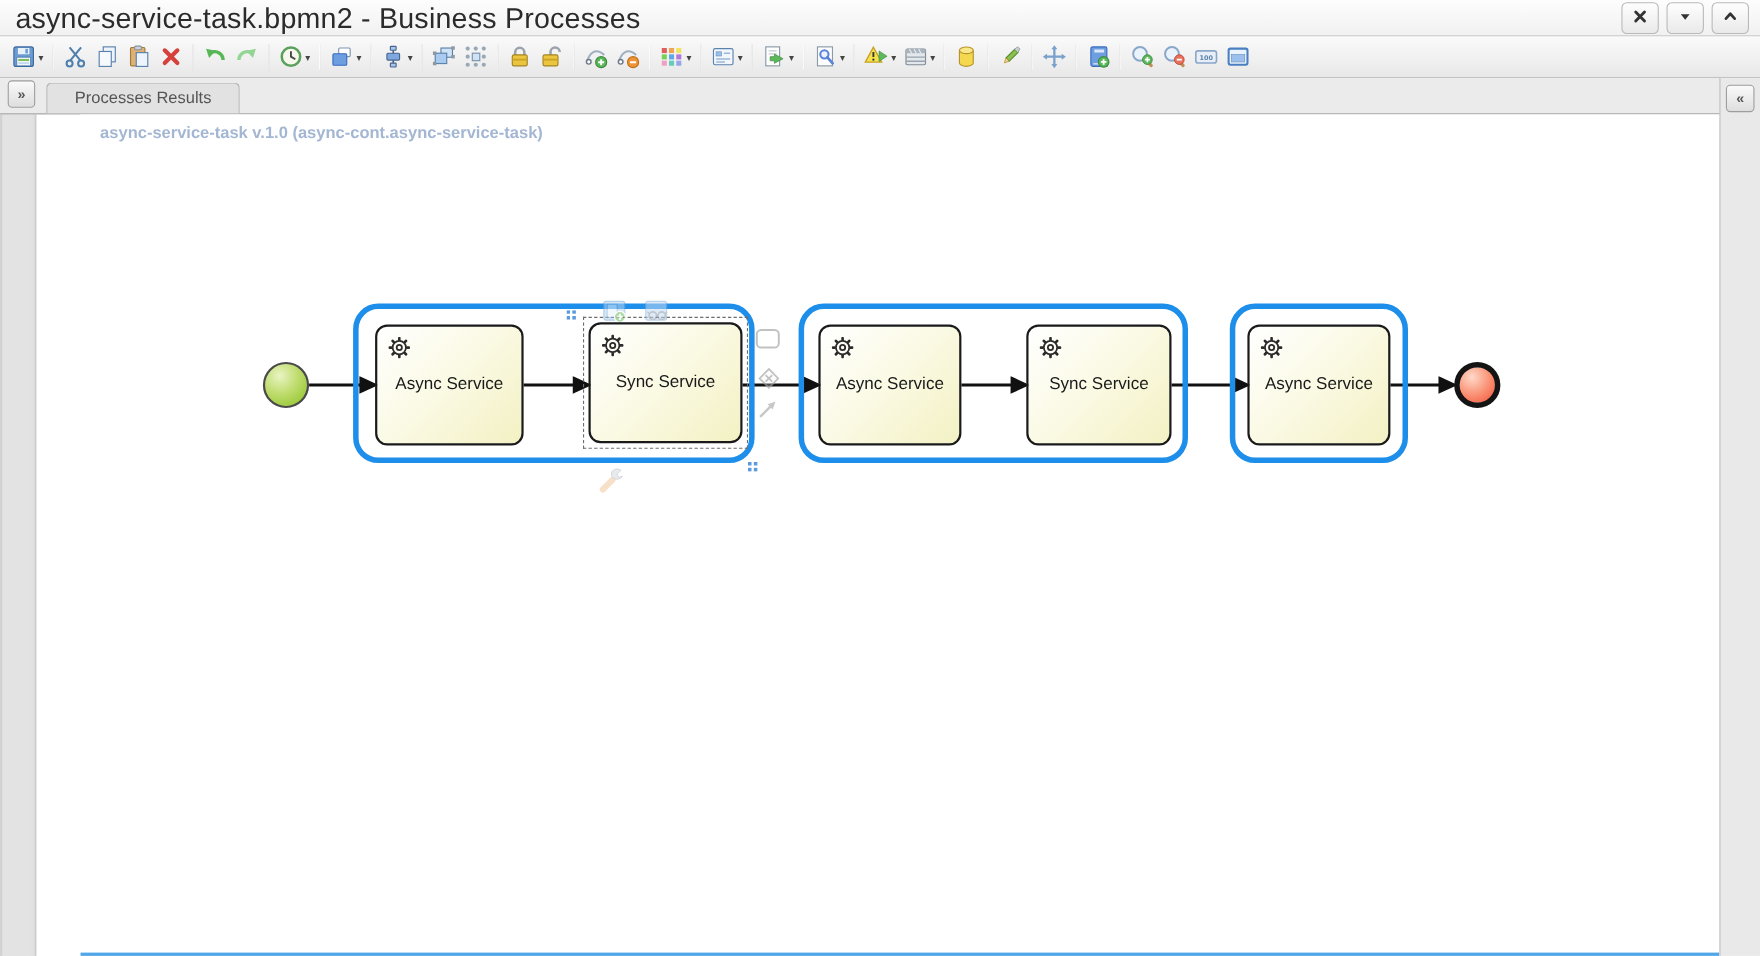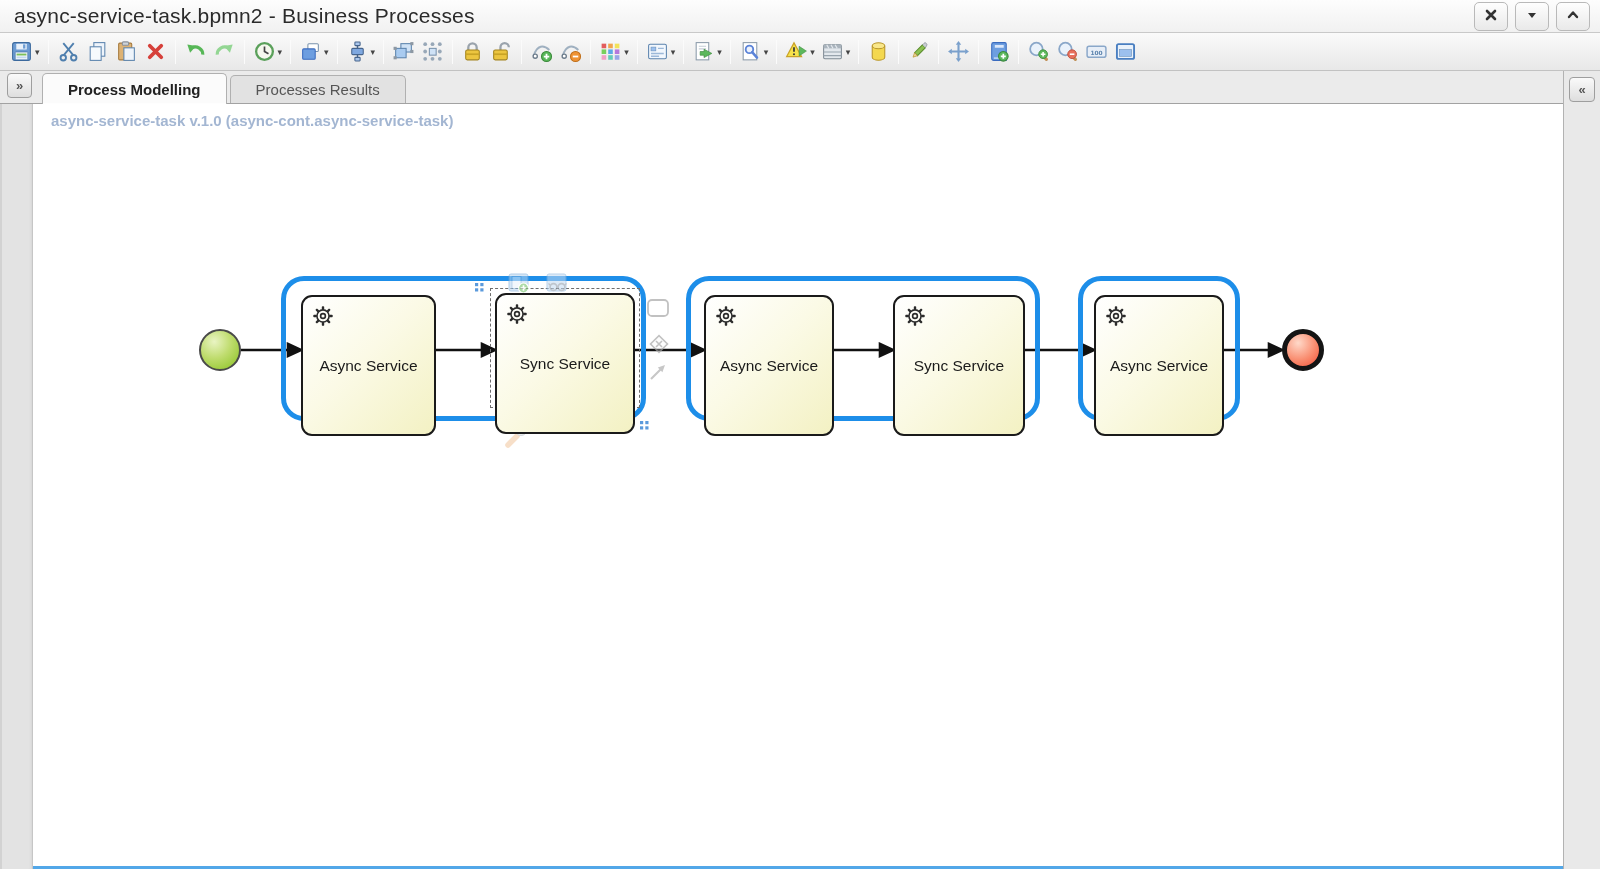--- a/index.html
+++ b/index.html
@@ -1,21 +1,21 @@
 <!DOCTYPE html>
 <html><head>
 <meta charset="utf-8">
 <style>
   * { box-sizing: border-box; margin: 0; padding: 0; }
   html,body { width:1600px; height:869px; overflow:hidden; font-family:"Liberation Sans", sans-serif; background:#fff; }
 
   
   .titlebar { position:relative; height:33px; background:linear-gradient(#fdfdfd,#f1f1f1);
               border-bottom:1px solid #c9c9c9; display:flex; align-items:center; }
-  .titlebar .title { font-size:21px; color:#2b2b2b; padding-left:14px; letter-spacing:0.2px; }
+  .titlebar .title { font-size:26px; color:#2b2b2b; padding-left:14px; letter-spacing:0.2px; }
   .win-controls { position:absolute; right:10px; top:2px; display:flex; gap:7px; }
   .win-btn { width:34px; height:29px; border:1px solid #b9b9b9; border-radius:5px;
              background:linear-gradient(#fefefe,#e9e9e9); display:flex; align-items:center; justify-content:center; cursor:pointer; }
 
   
   .toolbar { height:38px; background:linear-gradient(#fafafa,#e8e8e8); border-bottom:1px solid #c2c2c2;
              display:flex; align-items:center; padding-left:7px; }
   .tbtn { height:30px; min-width:27px; padding:2px 3px; background:transparent; border:none; border-radius:3px;
           display:inline-flex; align-items:center; justify-content:center; cursor:pointer; }
   .ticon { display:inline-flex; width:23px; height:23px; }
@@ -30,36 +30,36 @@
             padding-left:7px; position:relative; }
   .palette-btn { width:25px; height:25px; margin:0 10px 4px 0; border:1px solid #9e9e9e; border-radius:4px;
                  background:linear-gradient(#fafafa,#dedede); color:#555; font-weight:bold; font-size:13px;
                  display:flex; align-items:center; justify-content:center; cursor:pointer; align-self:center; }
   .tab { height:29px; padding:0 25px; display:flex; align-items:center; font-size:15px;
          border:1px solid #b0b0b0; border-bottom:none; border-radius:5px 5px 0 0; margin-right:3px; cursor:pointer; }
   .tab.active { background:#fbfbfb; font-weight:bold; color:#222; height:31px; margin-bottom:-1px; z-index:2;
                 box-shadow:0 -1px 1px rgba(255,255,255,0.8) inset; }
   .tab.inactive { background:#e2e2e2; color:#555; height:28px; }
 
-  .main { flex:1; display:flex; min-height:0; }
+  .main { flex:1; display:flex; min-height:0;gap:40px; }
   .left-strip { width:33px; background:#e3e3e3; border-left:2px solid #d2d2d2; border-right:1px solid #c6c6c6;
                 box-shadow:inset -3px 0 3px -2px #d6d6d6; }
   .canvas { flex:1; position:relative; background:#fff; overflow:hidden; }
   .right-strip { width:37px; background:#e9e9e9; border-left:1px solid #b2b2b2; padding-top:6px;
                  display:flex; justify-content:center; align-items:flex-start; }
   .collapse-btn { width:26px; height:25px; border:1px solid #9e9e9e; border-radius:4px;
                   background:linear-gradient(#fafafa,#dedede); color:#555; font-weight:bold; font-size:13px;
                   display:flex; align-items:center; justify-content:center; cursor:pointer; }
 
   
   .heading { position:absolute; left:18px; top:8px; font-size:15px; font-weight:bold; color:#a3b6d2; }
   .flow-svg { position:absolute; left:0; top:0; pointer-events:none; }
 
   .bpmn-group { position:absolute; border:5px solid #1d8ee9; border-radius:23px; background:transparent; }
-  .task { position:absolute; height:141px; border:2px solid #1a1a1a; border-radius:11px;
+  .task { position:absolute; height:110px; border:2px solid #1a1a1a; border-radius:11px;
           background:linear-gradient(135deg,#ffffff 0%,#fbfae6 45%,#f3f1c3 100%);
           display:flex; align-items:center; justify-content:center; cursor:pointer; }
   .task .gear { position:absolute; left:7px; top:6px; width:26px; height:26px; }
   .task-label { font-size:15.5px; color:#1a1a1a; }
 
   .event { position:absolute; border-radius:50%; cursor:pointer; }
   .start-event { width:42px; height:42px; border:2px solid #4a4a4a;
                  background:radial-gradient(circle at 35% 28%, #e9f4c3 0%, #bfdc6e 45%, #9ccb3c 80%, #8abc2e 100%); }
   .end-event { width:42px; height:42px; border:5px solid #141414;
                background:radial-gradient(circle at 35% 28%, #ffd9c9 0%, #f98d70 55%, #f35036 100%); }
@@ -415,23 +415,20 @@
           <rect x="5.2" y="9.2" width="11.6" height="6.4" fill="#9cc0ee" stroke="#6f94bd" stroke-width="0.6"></rect>
         </svg>
       </span>
     </button>
   </div>
 
 <div class="workarea">
   <div class="work-left">
     <div class="tabbar">
       <button class="palette-btn">»</button>
-      <div class="tab active">
-        <span>Process Modelling</span>
-      </div>
       <div class="tab inactive">
         <span>Processes Results</span>
       </div>
     </div>
 
     <div class="main">
       <div class="left-strip"></div>
 
       <div class="canvas">
         <div class="heading">async-service-task v.1.0 (async-cont.async-service-task)</div>

